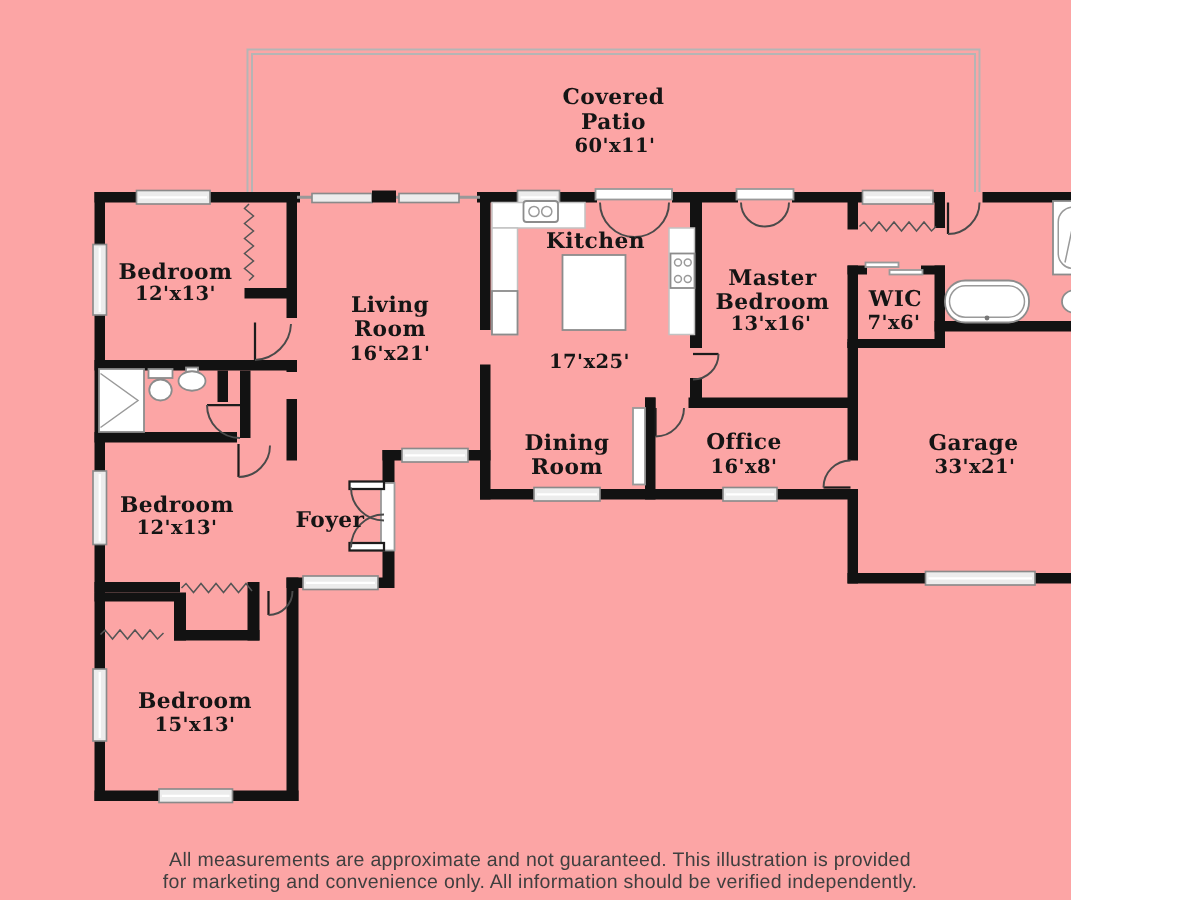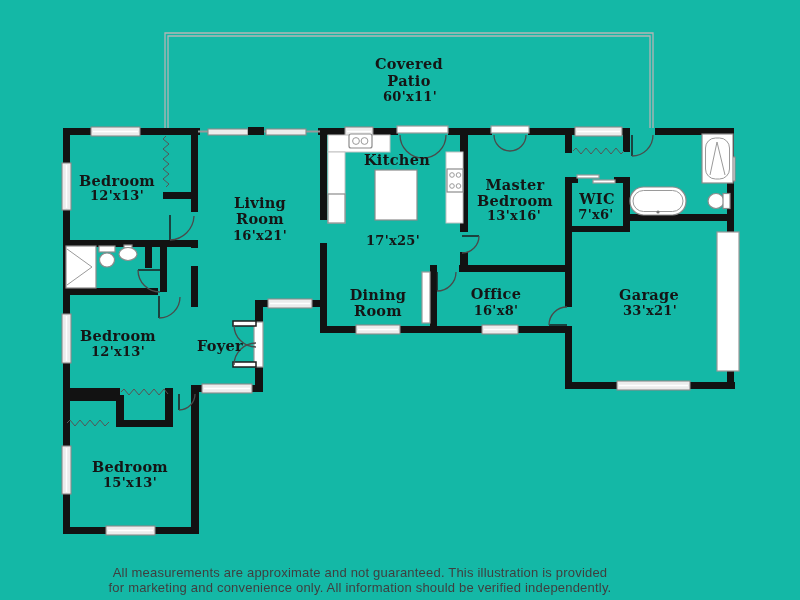--- a/index.html
+++ b/index.html
@@ -1,16 +1,16 @@
 <!DOCTYPE html>
 <html style="--wall: #121212; --window_fill: #ececec; --patio_outline: #b5b5b5; --disclaimer_text: #3f3f3f;"><head>
 <meta charset="utf-8">
 <style>
   html,body{margin:0;padding:0;background:#fff;}
-  .stage{position:relative;width:800px;height:600px;background:#14b8a6;overflow:hidden;}
+  .stage{position:relative;width:714px;height:600px;background:#fca5a5;overflow:hidden;}
   svg{display:block;}
   .wall{fill:var(--wall,#121212);stroke:none;}
   .thinwall{stroke:#999;stroke-width:2;}
   .post{fill:var(--wall,#121212);}
   .win-r{fill:var(--window_fill,#ececec);stroke:#8a8a8a;stroke-width:1.1;}
   .win-l{stroke:#ffffff;stroke-width:1.5;}
   .arc{fill:none;stroke:#4a4a4a;stroke-width:1.3;}
   .leaf{stroke:#1c1c1c;stroke-width:1.5;fill:#fff;}
   .panel{fill:#fff;stroke:#999;stroke-width:1.2;}
   .fix{fill:#fff;stroke:#8c8c8c;stroke-width:1.2;}

